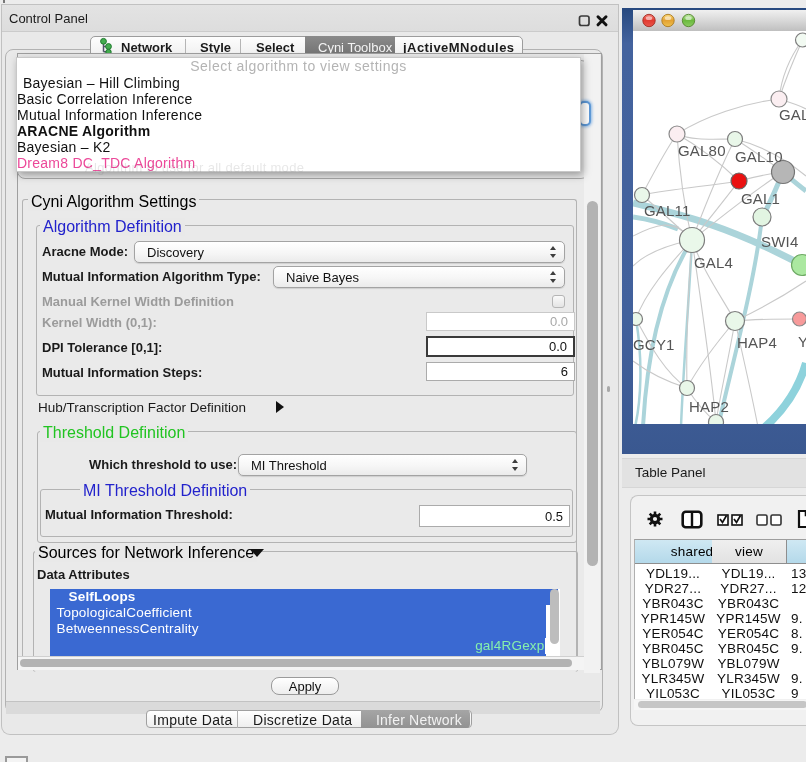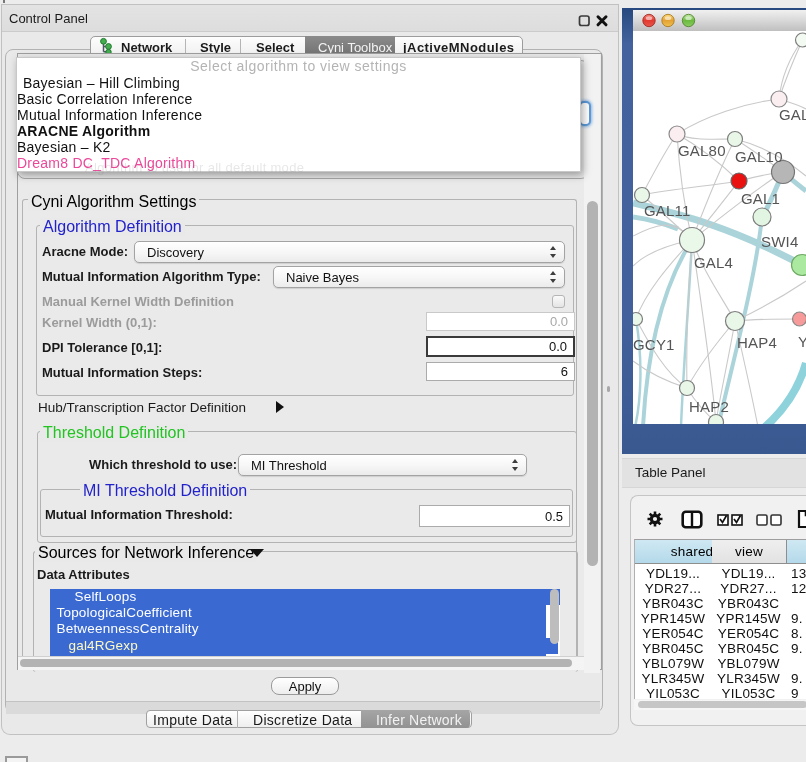--- a/index.html
+++ b/index.html
@@ -106,24 +106,24 @@
   <div class="tfield" style="left:417px;top:500px;width:143px;height:20px;">0.5</div>
 
   <div class="groupbox" style="left:31px;top:546px;width:543px;height:120px;border-bottom:none;"></div>
   <div class="gtitle" style="left:33px;top:539px;">Sources for Network Inference</div>
   <svg class="abs" style="left:247px;top:542px;" width="16" height="12" viewBox="0 0 16 12">
       <path d="M1 2 L15 2 L8 10 Z" fill="#111"></path>
     </svg>
   <div class="lbl bold" style="left:35px;top:561.5px;">Data Attributes</div>
 
   <div class="abs" style="left:47.5px;top:583.5px;width:510px;height:67.5px;background:#fff;overflow:hidden;">
-    <div style="background:#3a69d2;color:#fff;font-size:13.5px;letter-spacing:0.2px;line-height:16.4px;padding-left:25px;width:489px;">SelfLoops</div>
+    <div style="background:#3a69d2;color:#fff;font-size:13.5px;letter-spacing:0.2px;line-height:16.4px;padding-left:19px;width:489px;font-weight:bold;">SelfLoops</div>
     <div style="background:#3a69d2;color:#fff;font-size:13.5px;letter-spacing:0.2px;line-height:16.4px;padding-left:7px;width:489px;">TopologicalCoefficient</div>
     <div style="background:#3a69d2;color:#fff;font-size:13.5px;letter-spacing:0.2px;line-height:16.4px;padding-left:7px;width:489px;">BetweennessCentrality</div>
-    <div style="background:#3a69d2;color:#fef9c3;font-size:13.5px;letter-spacing:0.2px;line-height:16.4px;padding-left:19px;width:489px;">gal4RGexp</div>
+    <div style="background:#3a69d2;color:#86efac;font-size:13.5px;letter-spacing:0.2px;line-height:16.4px;padding-left:6px;width:489px;text-align:right;">gal4RGexp</div>
     <div style="background:#3a69d2;height:4px;width:496px;"></div>
   </div>
   <div class="abs" style="left:548px;top:584px;width:8.5px;height:55px;background:#bdbdbd;border-radius:5px;"></div>
 
   <div class="abs" style="left:582px;top:49px;width:16px;height:619px;background:#f2f2f2;"></div>
   <div class="abs" style="left:584.5px;top:196px;width:11px;height:365px;background:#b3b3b3;border-radius:6px;"></div>
   <div class="abs" style="left:16px;top:651px;width:566px;height:13px;background:#f4f4f4;border-top:1px solid #d0d0d0;"></div>
   <div class="abs" style="left:18px;top:653.5px;width:552px;height:8px;background:#b3b3b3;border-radius:5px;"></div>
 
   <div class="abs" style="left:269px;top:672px;width:66px;height:16px;background:linear-gradient(#ffffff,#ededed);border:1px solid #9a9a9a;border-radius:8px;display:flex;align-items:center;justify-content:center;font-size:13px;color:#111;">Apply</div>

